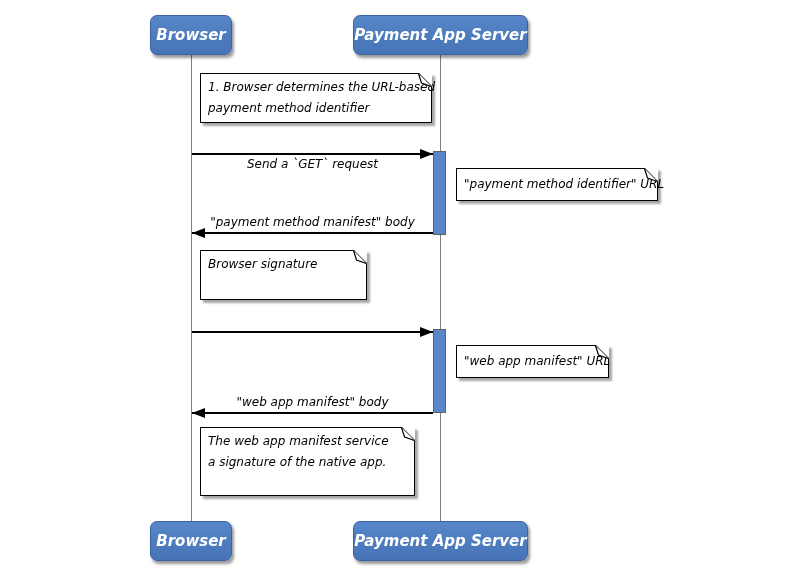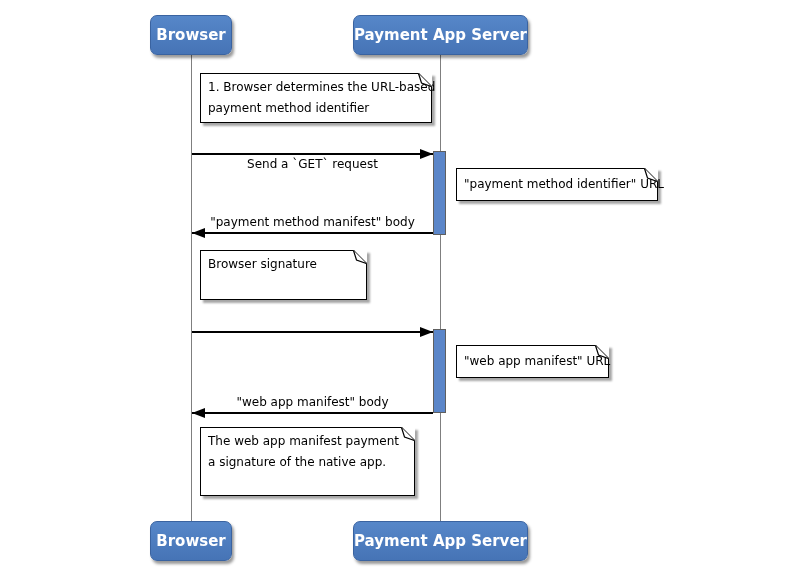--- a/index.html
+++ b/index.html
@@ -2,21 +2,21 @@
 <html><head>
 <meta charset="utf-8">
 <style>
   * { margin:0; padding:0; box-sizing:border-box; }
   html,body { background:#ffffff; }
   body {
     width:800px; height:587px; position:relative; overflow:hidden;
     font-family:"DejaVu Sans","Liberation Sans",sans-serif;
     color:#000;
   }
-  .diagram { position:absolute; left:0; top:0; width:800px; height:436px; }
+  .diagram { position:absolute; left:0; top:0; width:800px; height:436px;font-style:italic; }
 
   .lifeline { position:absolute; width:1px; background:#7f7f7f; }
 
   .actor {
     position:absolute; height:40px;
     background:linear-gradient(#5687c9,#4674b6);
     border:1px solid #3a63a0; border-radius:7px;
     color:#ffffff; font-weight:bold; font-size:15px;
     display:flex; align-items:center; justify-content:center;
     box-shadow:2px 3px 3px rgba(0,0,0,0.40);
@@ -120,17 +120,17 @@
   <div class="msg-label" style="left:192px; top:394px; width:241px;">"web app manifest" body</div>
   <div class="msg-line" style="left:192px; top:412px; width:241px;"></div>
   <div class="arr-l" style="left:192px; top:408px;"></div>
 
   <div class="note" style="left:200px; top:427px; width:215px; height:69px;">
     <svg class="fold" width="14" height="14" viewBox="0 0 14 14">
       <polygon points="0,0 14,0 14,14" fill="#ffffff"></polygon>
       <path d="M0.5,0.5 L13.5,13.5" stroke="#000" stroke-width="1.2" fill="none"></path>
       <path d="M0.5,0.5 L3.5,10 L13.5,13.5" stroke="#000" stroke-width="1.2" fill="#ffffff"></path>
     </svg>
-    <div class="note-line">The web app manifest payment</div>
+    <div class="note-line">The web app manifest service</div>
     <div class="note-line">a signature of the native app.</div>
   </div>
 
 </div>
 
 </body></html>

